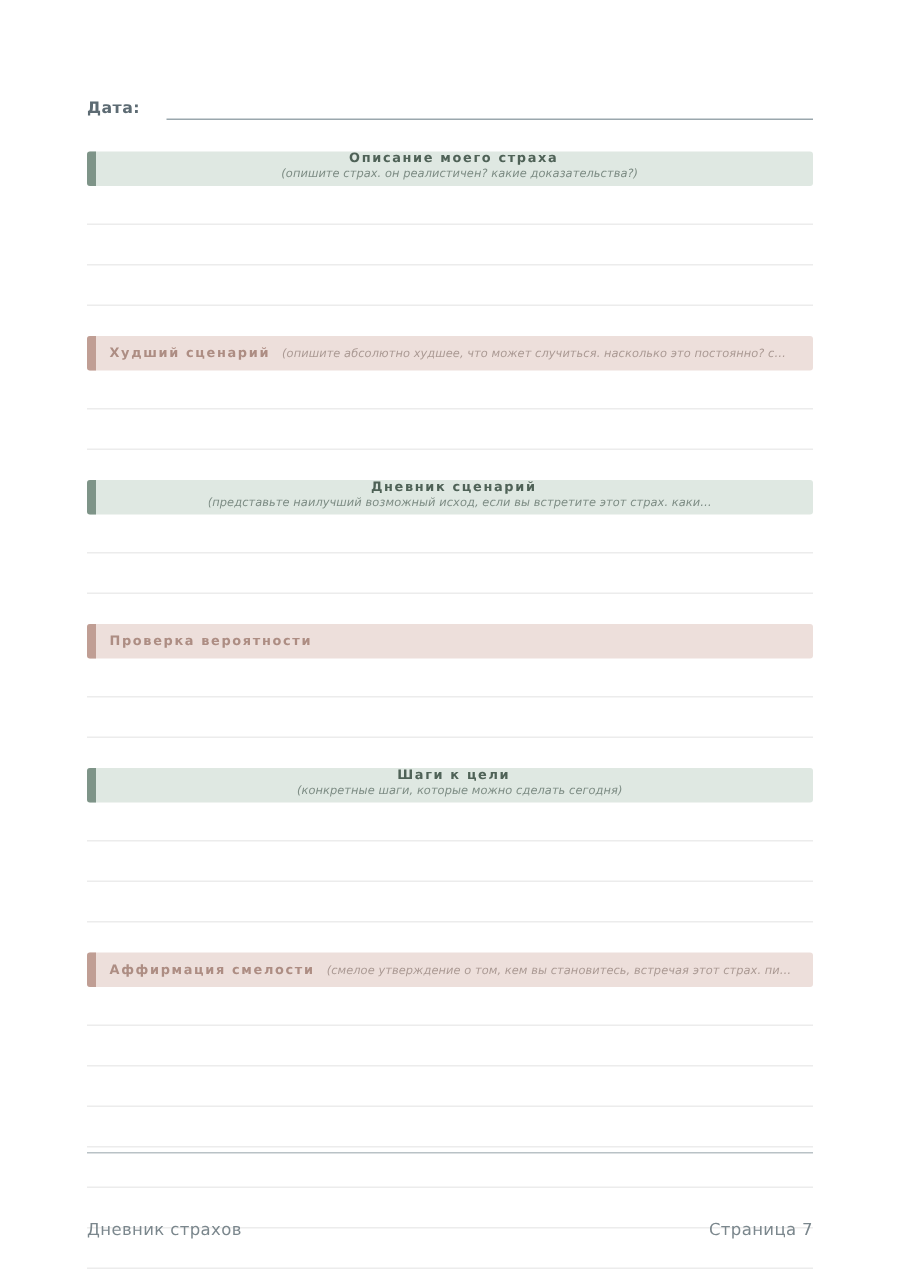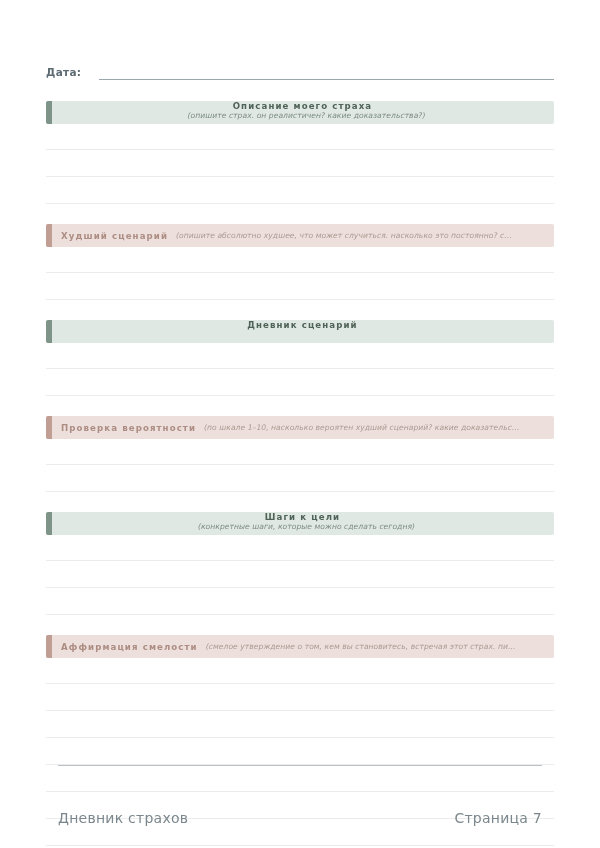--- a/index.html
+++ b/index.html
@@ -14,21 +14,21 @@
     color: #55626b;
     overflow: hidden;
     position: relative;
   }
 
   .page {
     position: relative;
     width: 600px;
     height: 848px;
     box-sizing: border-box;
-    padding: 0 46px;
+    padding: 0 58px;
   }
 
   
   .date-row {
     display: flex;
     align-items: flex-end;
     padding-top: 58px;
     height: 22px;
   }
   .date-label {
@@ -123,21 +123,21 @@
     bottom: 22px;
   }
   .footer-rule {
     border-top: 1px solid #b9c2c6;
     margin-bottom: 10px;
   }
   .footer-row {
     display: flex;
     justify-content: space-between;
     align-items: baseline;
-    font-size: 14px;
+    font-size: 11px;
     color: #7b878d;
     letter-spacing: 0.25px;
     margin-top: 44px;
   }
 </style>
 </head>
 <body>
 
 <div class="page">
 
@@ -167,31 +167,31 @@
         </div>
         <div class="lines">
           <div class="rule"></div>
           <div class="rule"></div>
         </div>
       </div>
       <div class="section v-green">
         <div class="sec-head">
           <span class="bar"></span>
           <span class="sec-title">Дневник сценарий</span>
+          <span class="sec-hint">(представьте наилучший возможный исход, если вы встретите этот страх. каки…</span>
         </div>
         <div class="lines">
           <div class="rule"></div>
           <div class="rule"></div>
         </div>
       </div>
       <div class="section v-rose">
         <div class="sec-head">
           <span class="bar"></span>
           <span class="sec-title">Проверка вероятности</span>
-          <span class="sec-hint">(по шкале 1–10, насколько вероятен худший сценарий? какие доказательс…</span>
         </div>
         <div class="lines">
           <div class="rule"></div>
           <div class="rule"></div>
         </div>
       </div>
       <div class="section v-green">
         <div class="sec-head">
           <span class="bar"></span>
           <span class="sec-title">Шаги к цели</span>

